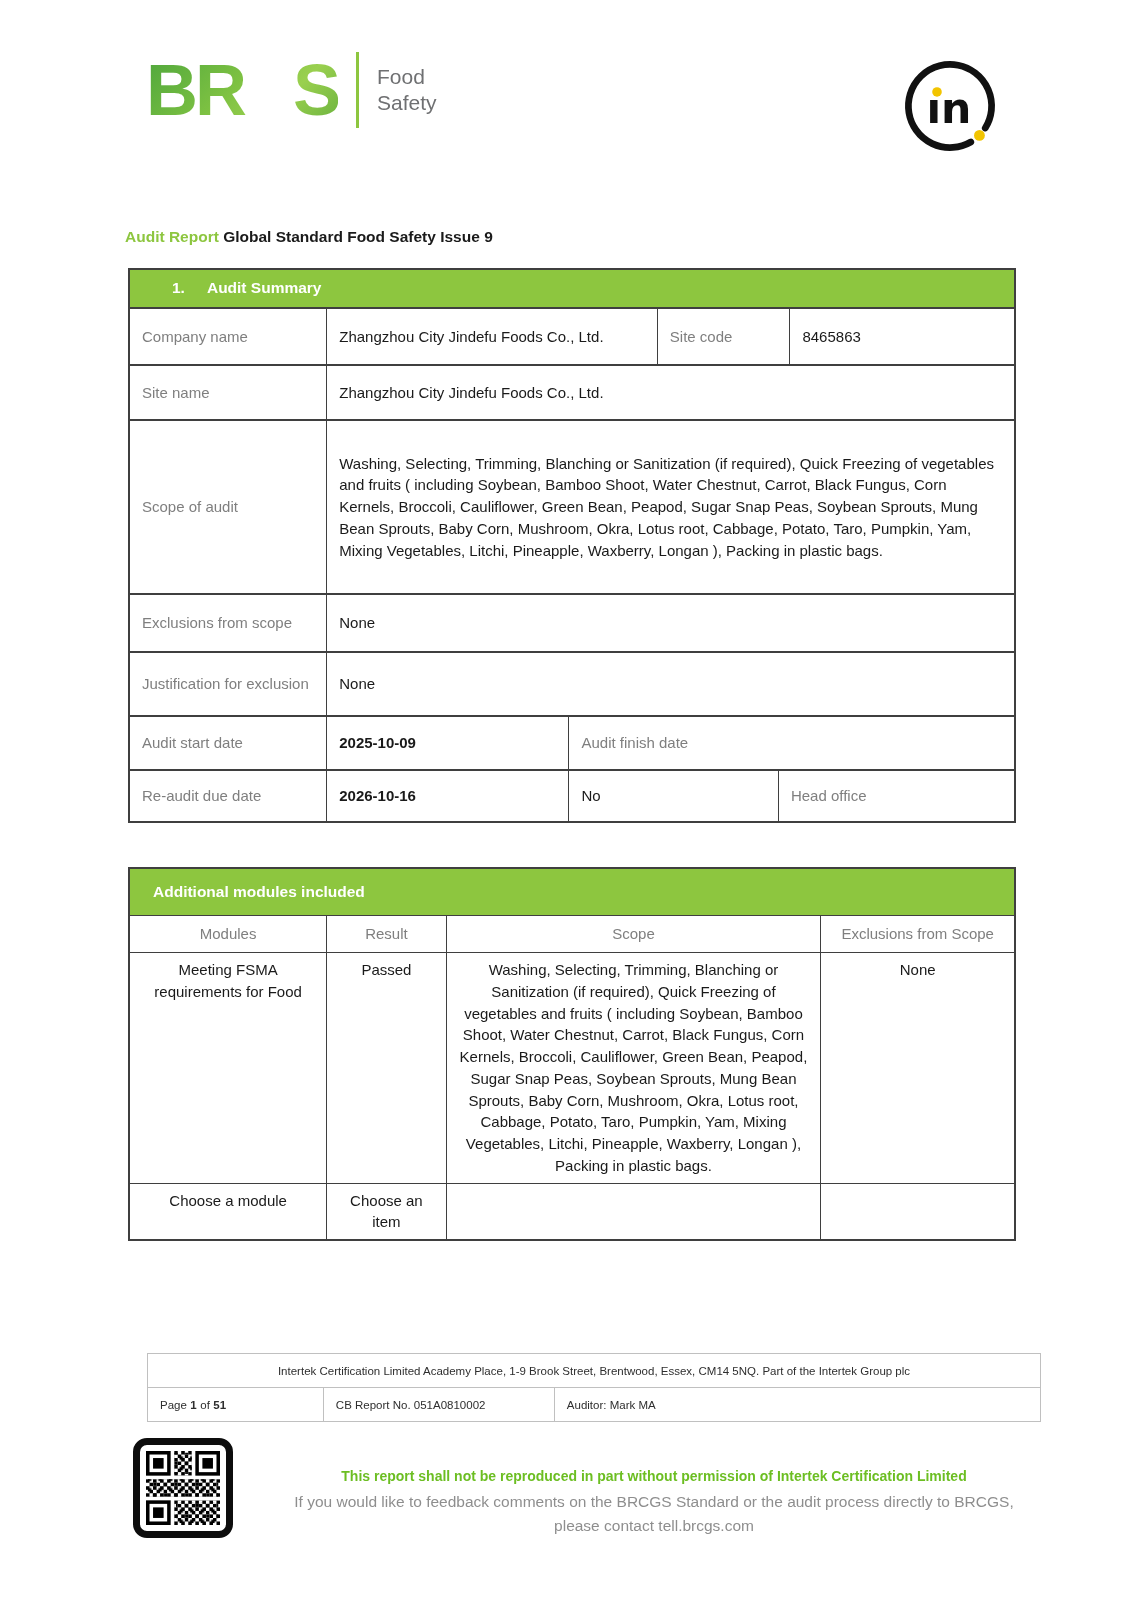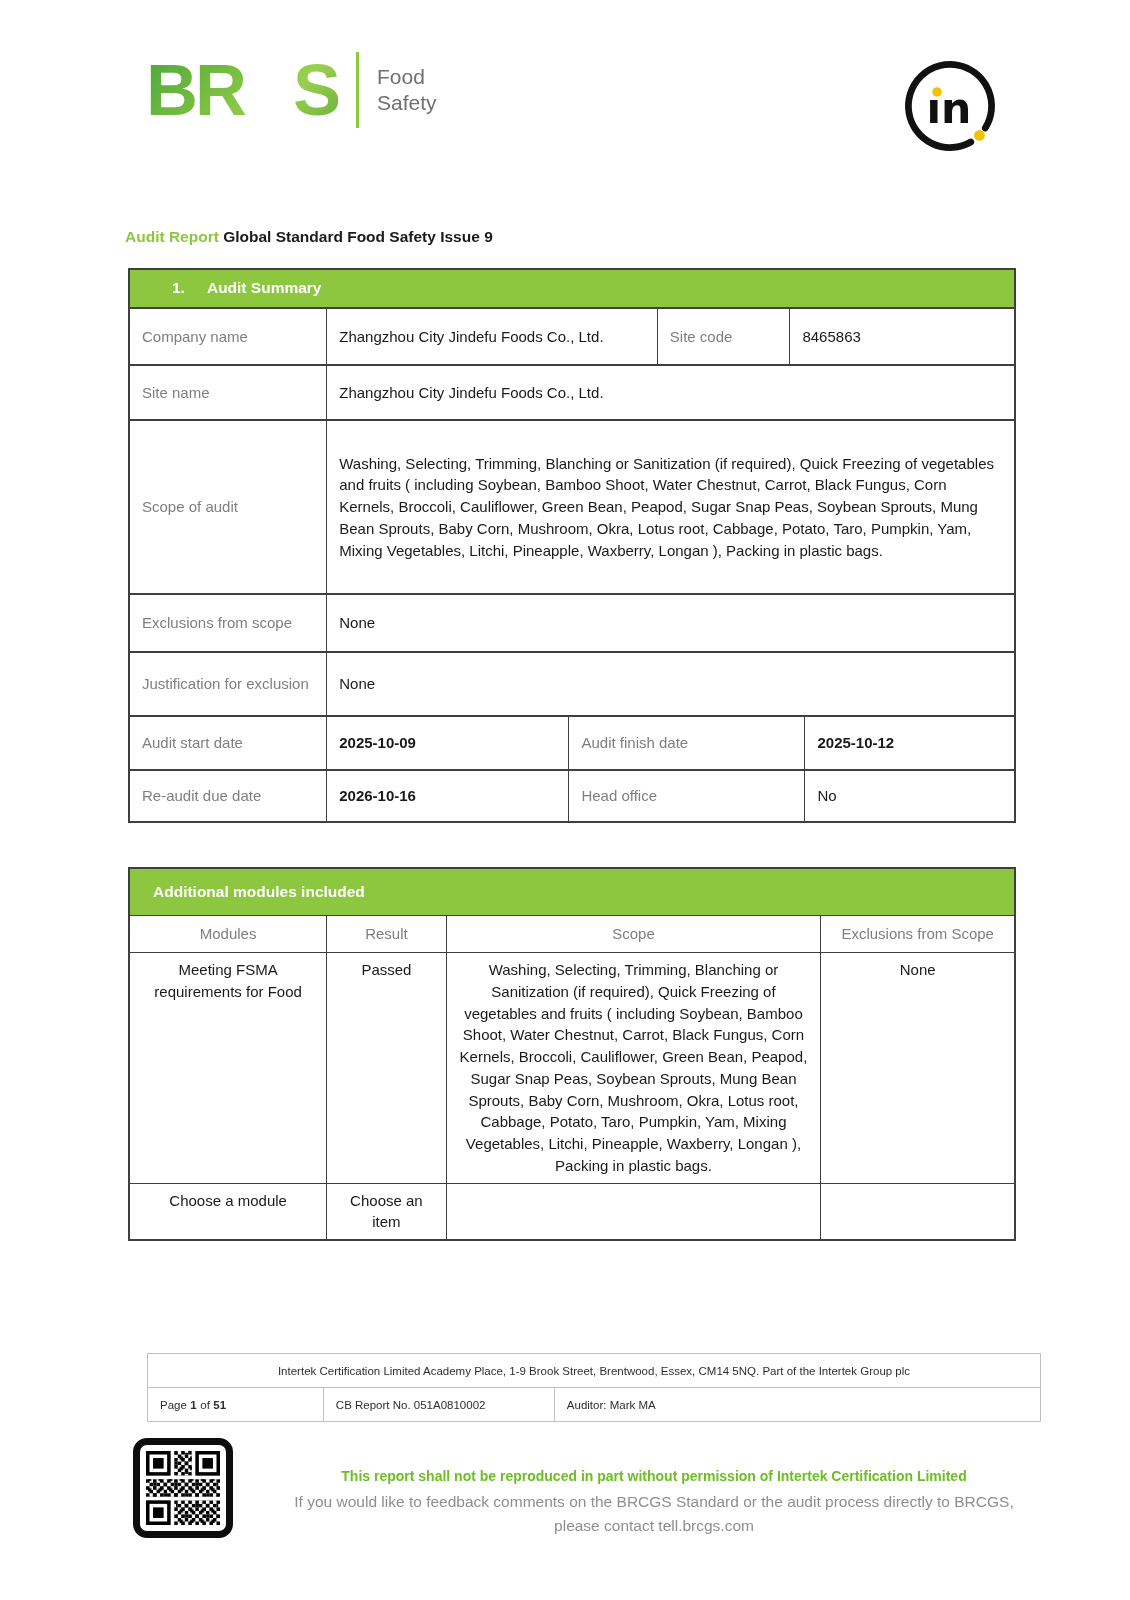--- a/index.html
+++ b/index.html
@@ -138,28 +138,27 @@
 
     <div class="row r-just">
       <div class="cell lab c-22">Justification for exclusion</div>
       <div class="cell c-78">None</div>
     </div>
 
     <div class="row r-date">
       <div class="cell lab c-22">Audit start date</div>
       <div class="cell bold d-27">2025-10-09</div>
       <div class="cell lab d-26">Audit finish date</div>
-      <div class="cell bold d-23">2025-10-12</div>
     </div>
 
     <div class="row r-date2">
       <div class="cell lab c-22">Re-audit due date</div>
       <div class="cell bold d-27">2026-10-16</div>
+      <div class="cell d-23">No</div>
       <div class="cell lab d-26">Head office</div>
-      <div class="cell d-23">No</div>
     </div>
   </div>
 
   <div class="tbl t2">
     <div class="green-bar t2-bar">Additional modules included</div>
 
     <div class="row hdr-row">
       <div class="cell m-22">Modules</div>
       <div class="cell m-13">Result</div>
       <div class="cell m-42">Scope</div>

